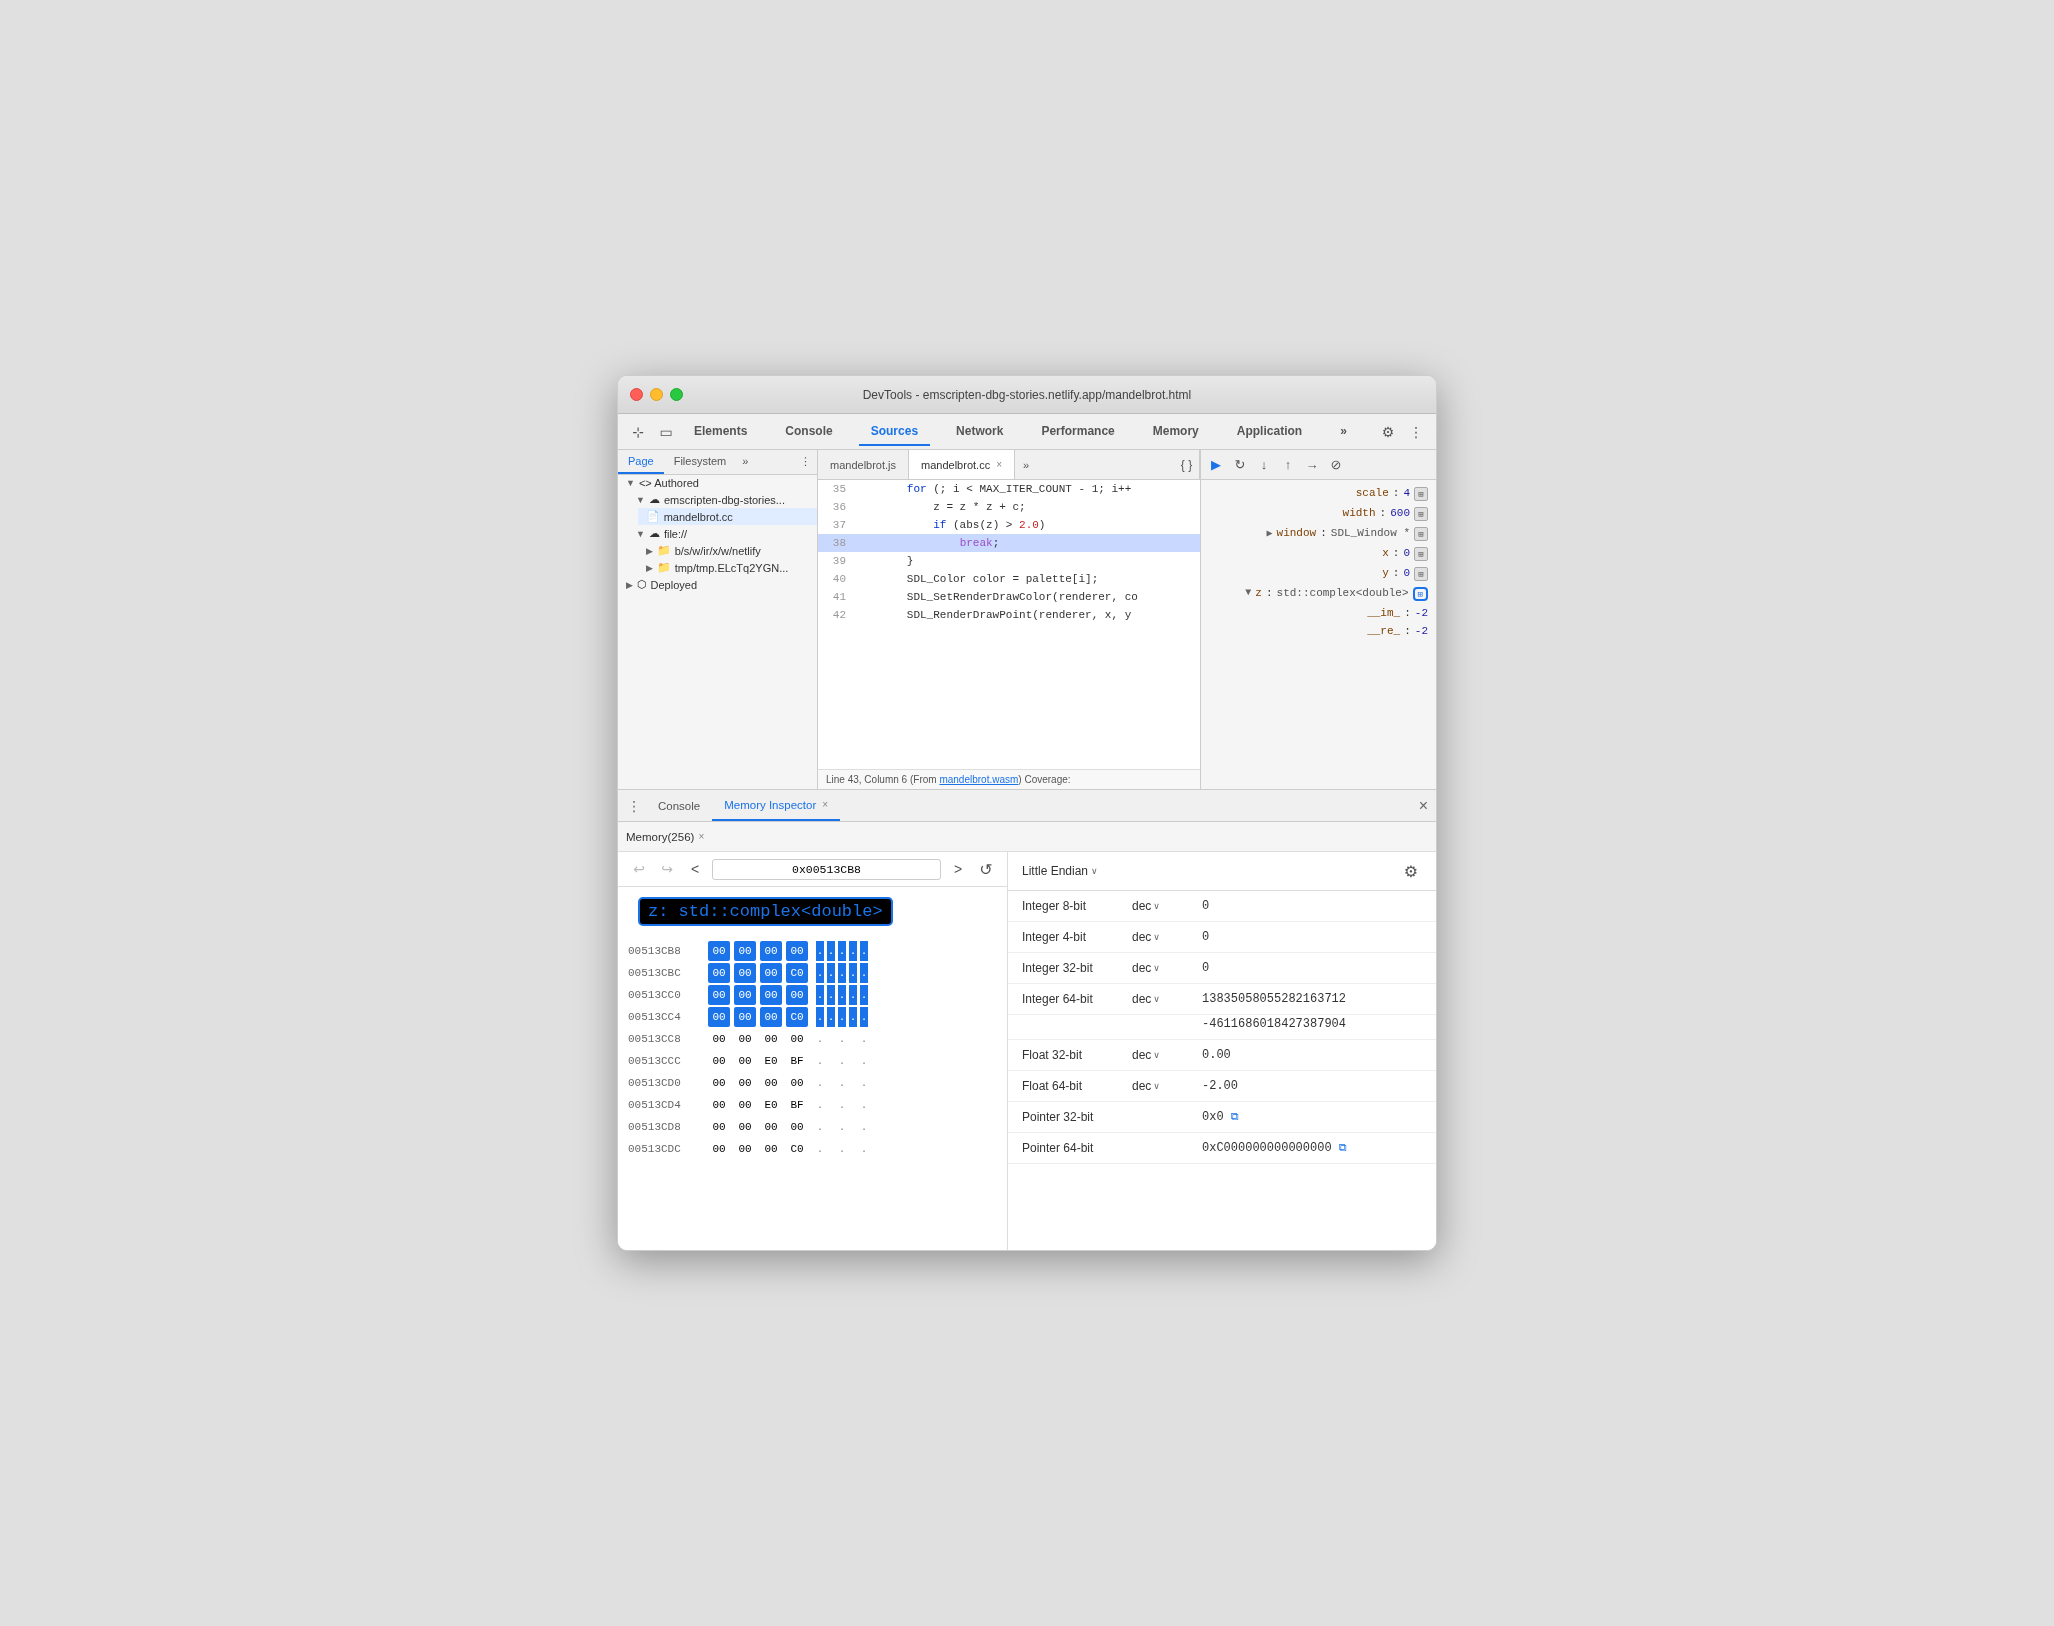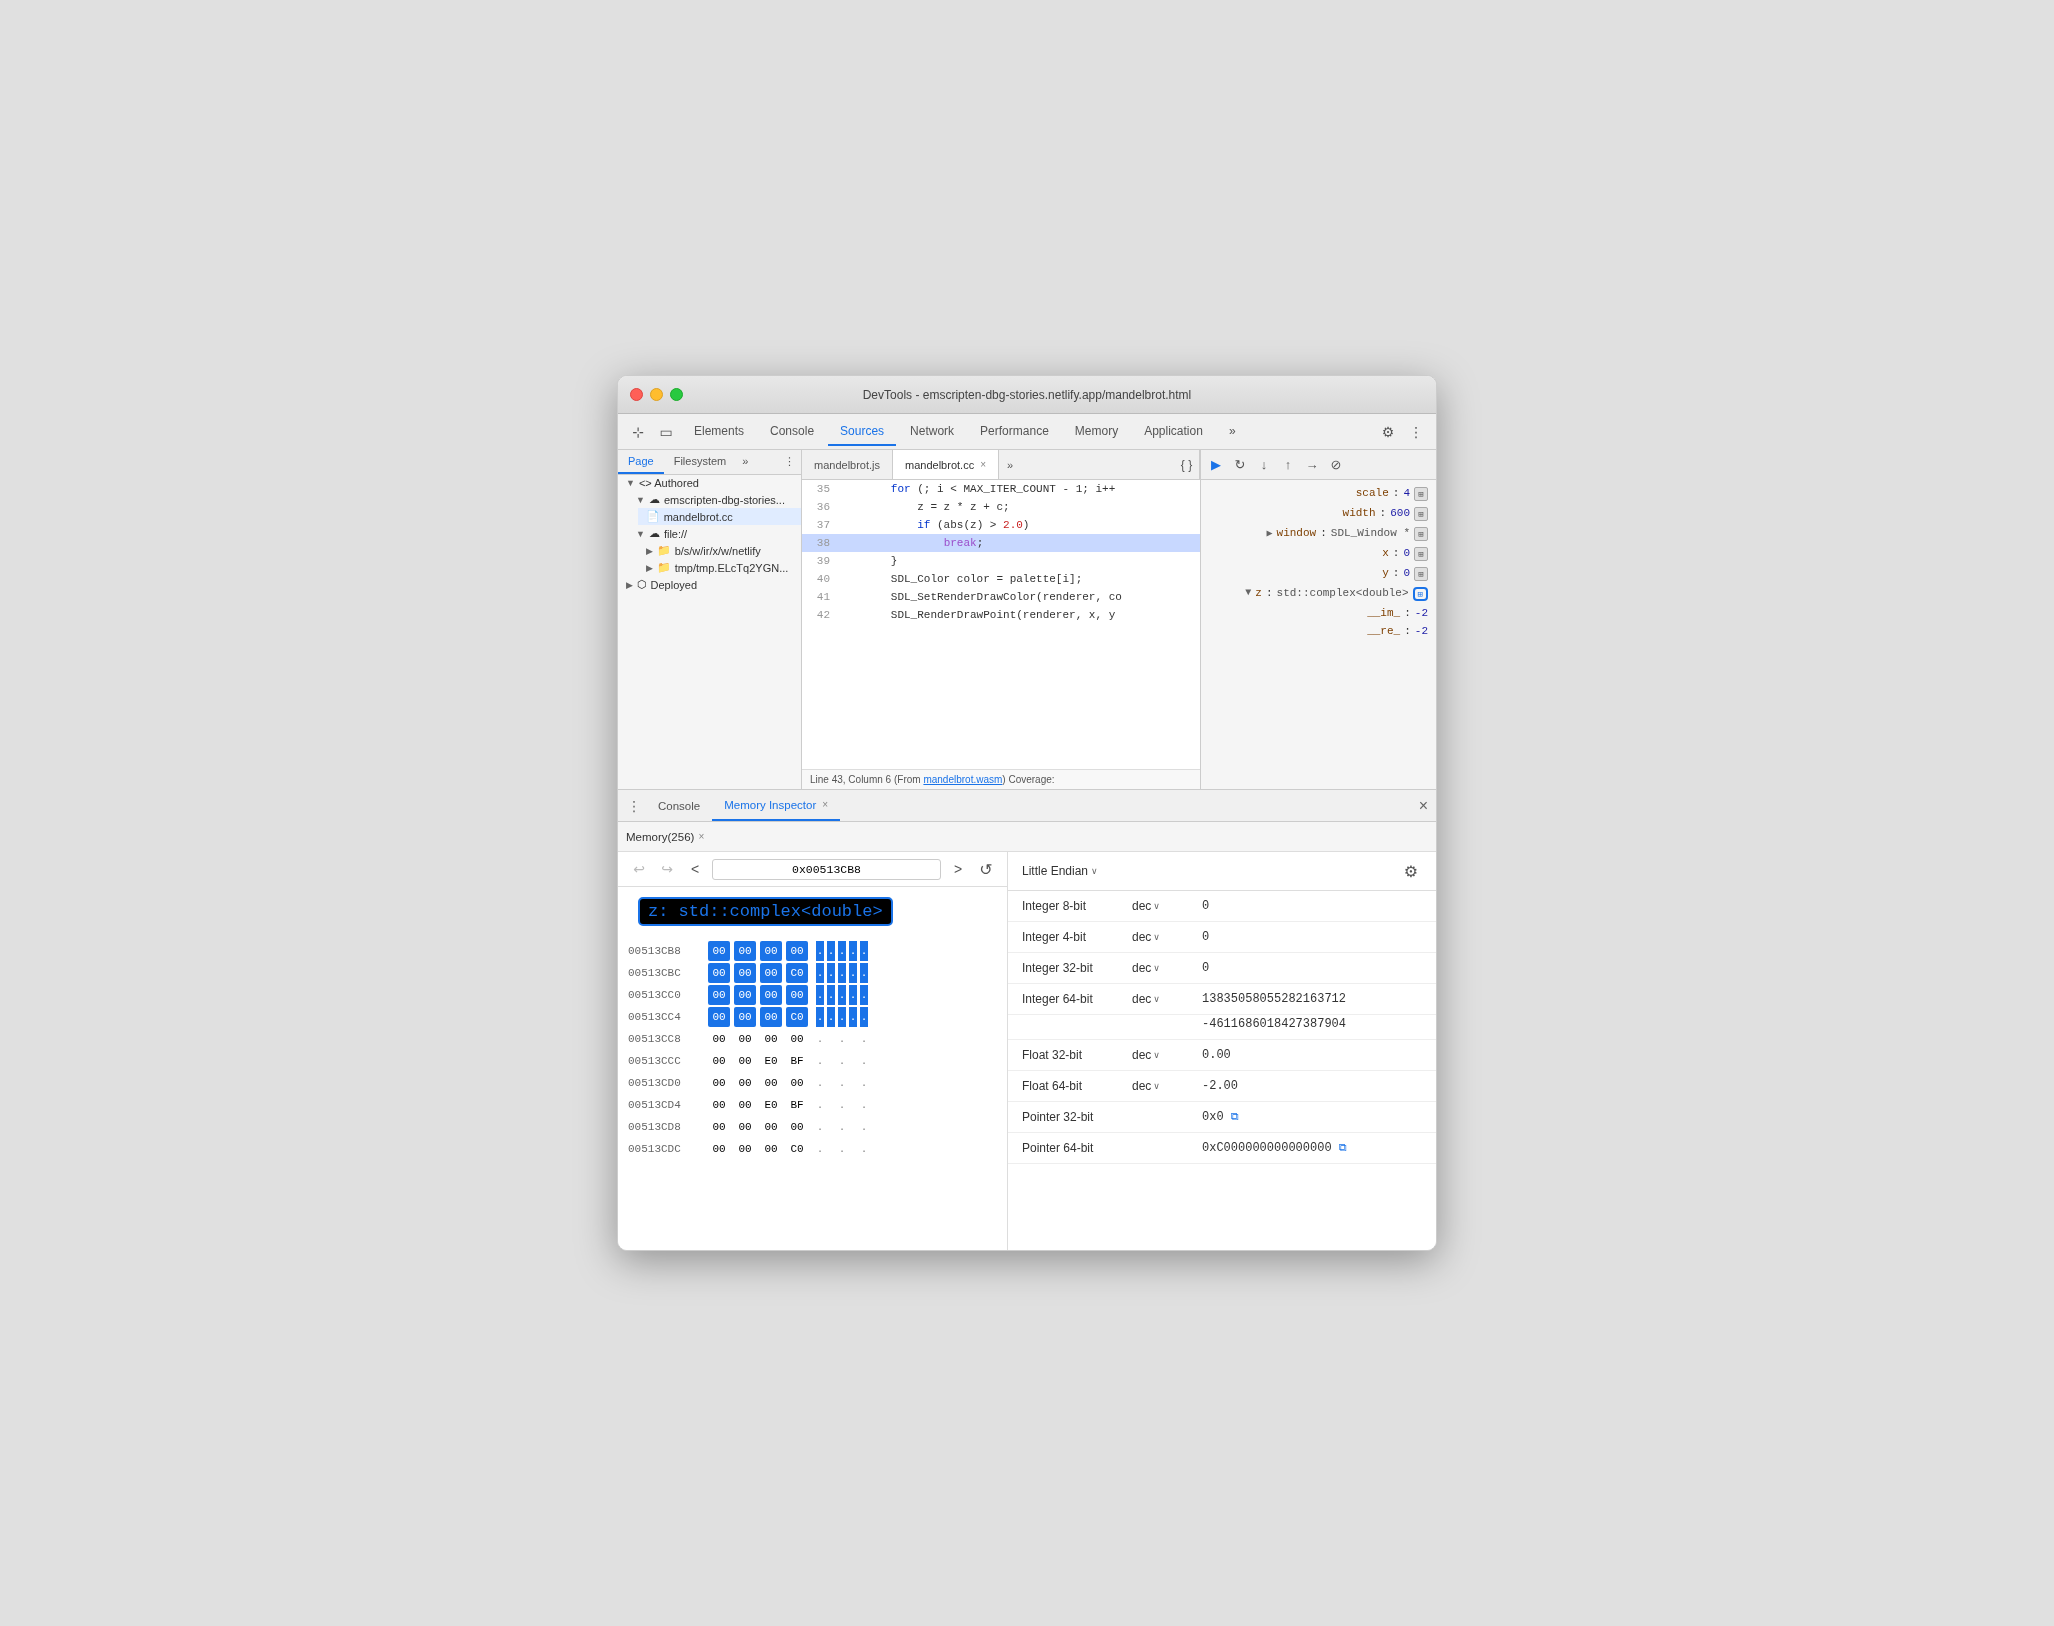--- a/index.html
+++ b/index.html
@@ -60,21 +60,22 @@
       gap: 4px;
     }
     .toolbar-icon {
       width: 24px; height: 24px;
       display: flex; align-items: center; justify-content: center;
       color: #555; font-size: 14px; cursor: pointer; border-radius: 3px;
     }
     .tab-bar {
       display: flex;
       align-items: flex-end;
-      gap: 2px;
+      gap: 14px;
+      font-weight: bold;
     }
     .tab {
       padding: 6px 12px;
       font-size: 12px;
       color: #555;
       cursor: pointer;
       border-bottom: 2px solid transparent;
     }
     .tab.active {
       color: #1a73e8;
@@ -86,21 +87,21 @@
     }
 
     
     .main-area {
       display: flex;
       height: 340px;
       border-bottom: 1px solid #ccc;
     }
     
     .left-panel {
-      width: 184px;
+      width: 200px;
       background: #f5f5f5;
       border-right: 1px solid #ccc;
       overflow-y: auto;
       font-size: 11px;
     }
     .panel-tabs {
       display: flex;
       border-bottom: 1px solid #ccc;
       background: #f0f0f0;
     }

